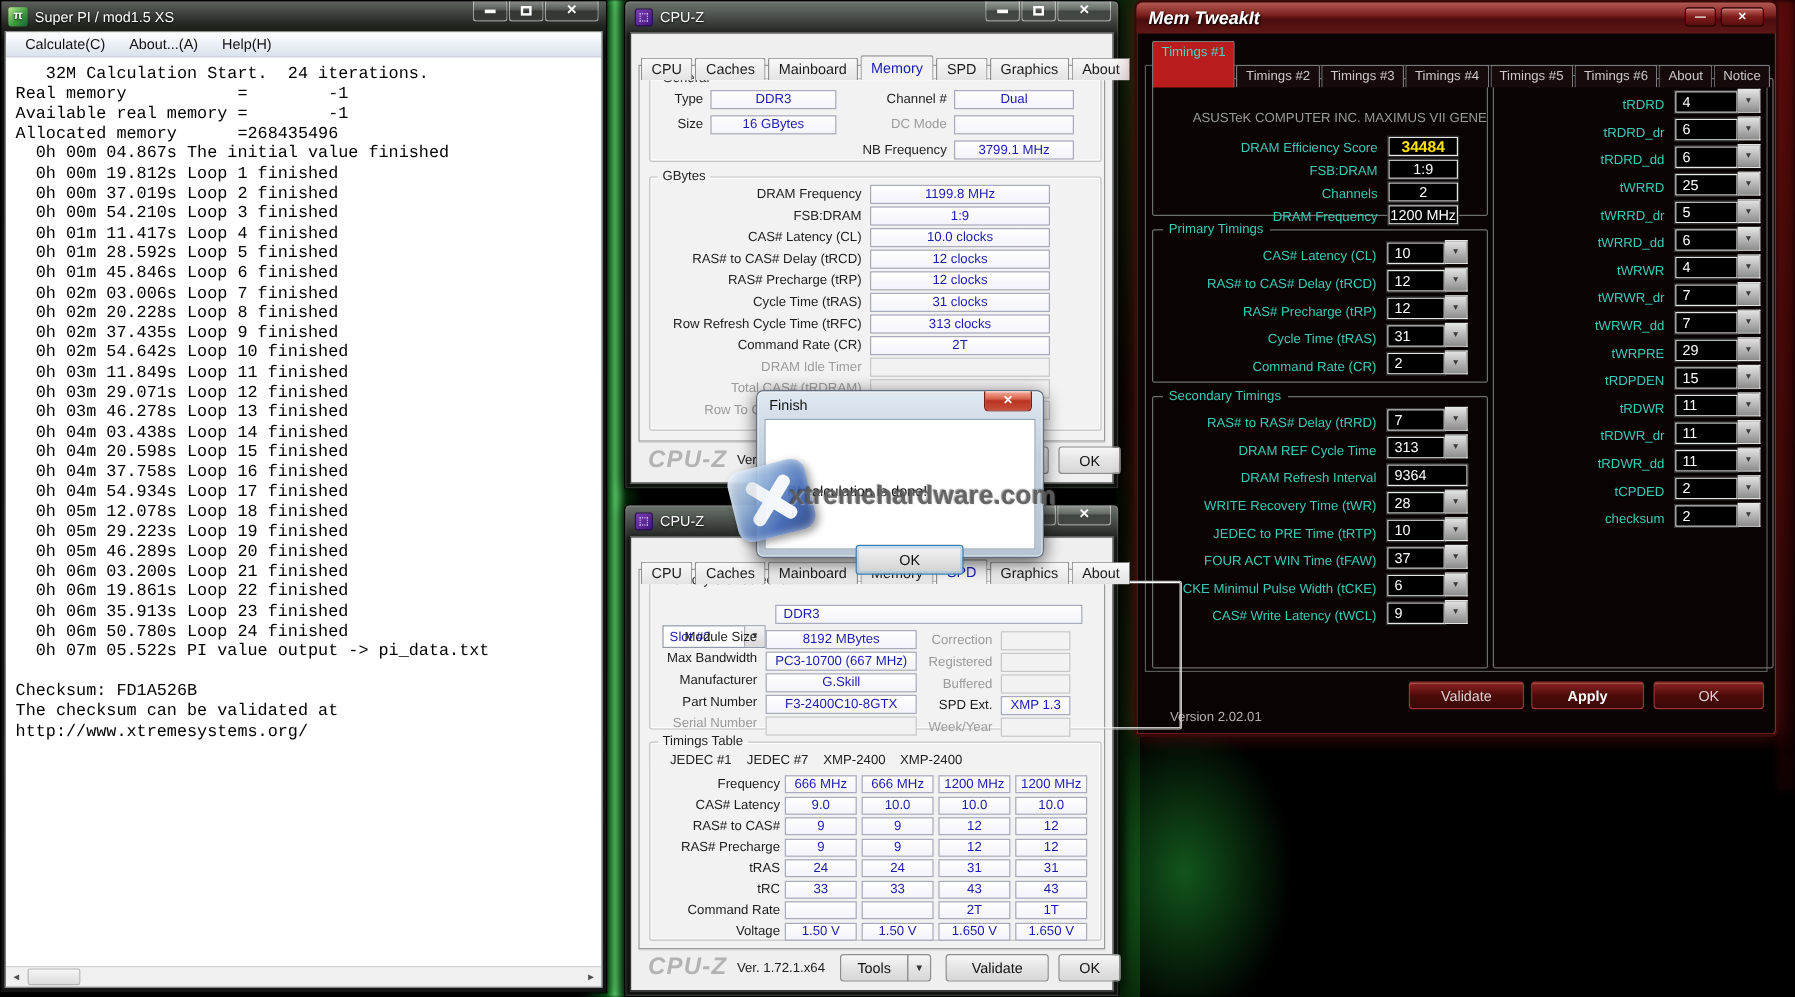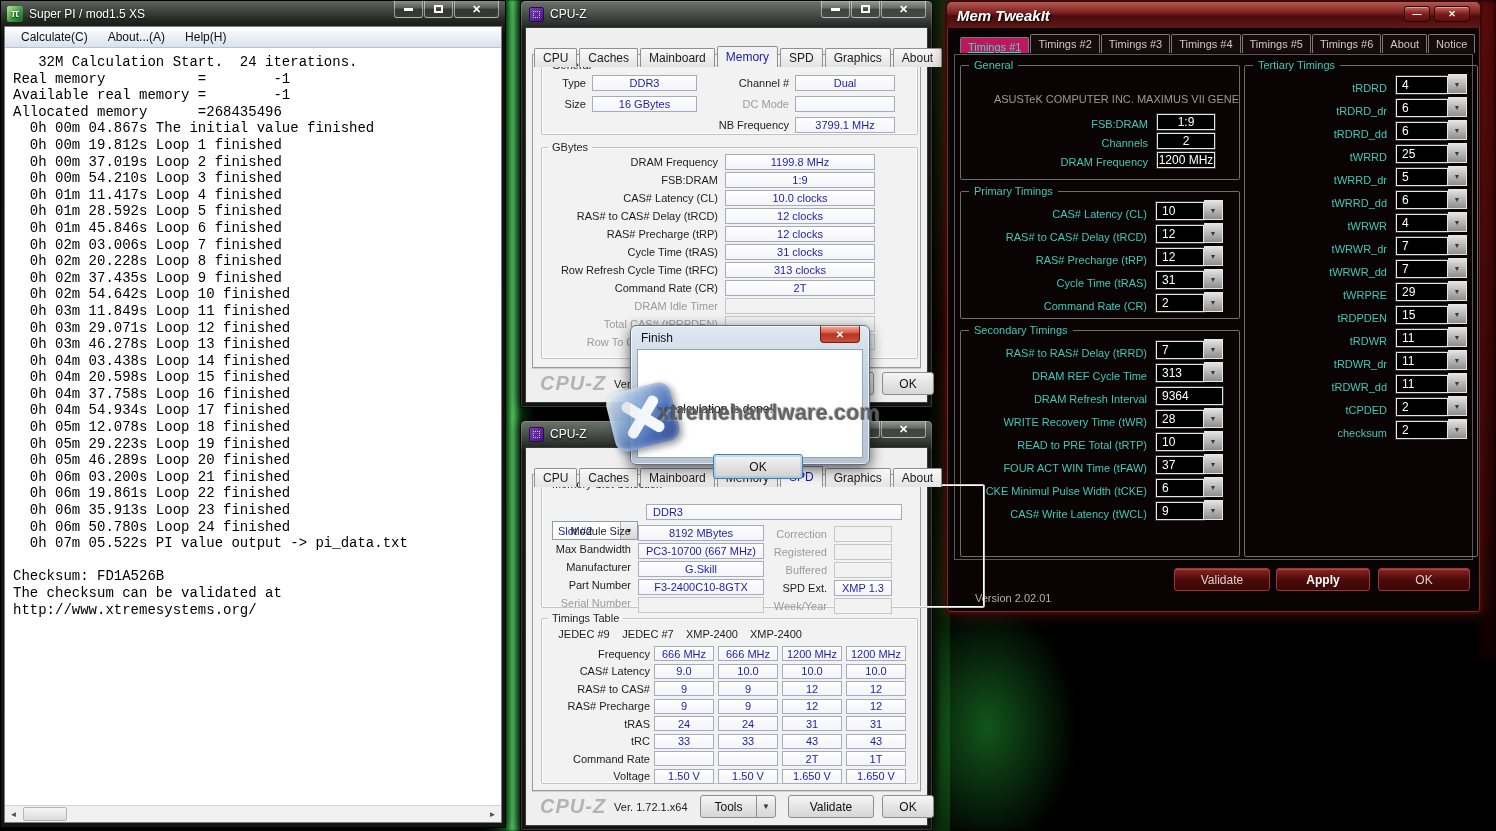--- a/index.html
+++ b/index.html
@@ -151,21 +151,21 @@
     background:linear-gradient(180deg,#b45a52 0%,#7e2220 40%,#4a0d0d 55%,#5f1715 100%); }
   .mt-title { color:#fff; font-size:15px; font-weight:bold; font-style:italic; text-shadow:1px 1px 2px #000; }
   .mt-caps { position:absolute; top:4px; right:10px; display:flex; }
   .mt-cap { width:26px; height:16px; margin-left:4px; border:1px solid #2a0505; border-radius:3px;
     background:linear-gradient(#c76a62,#7e1c1a 50%,#5a0f0d); color:#fff; font-size:9px; font-weight:bold;
     display:flex; align-items:center; justify-content:center; box-shadow:inset 0 1px 0 rgba(255,255,255,.4); }
   .mt-cap.close { width:36px; }
   .mt-tabs { position:absolute; left:13px; top:32px; display:flex; align-items:flex-end; z-index:2; }
   .mt-tab { font-size:11px; color:#c9c9c9; padding:3px 7px 4px 7px; border:1px solid #7a7a7a; border-bottom:none;
     background:#170a0a; margin-right:1px; height:19px; border-radius:2px 2px 0 0; }
-  .mt-tab.active { color:#45d6c6; background:#be185d; height:16px;text-decoration:underline; }
+  .mt-tab.active { color:#45d6c6; background:#b91c1c; height:39px; }
   .mt-frame { position:absolute; left:7px; right:7px; top:52px; height:506px; border:1px solid #5a5a5a; background:rgba(10,4,4,.4); }
   fieldset.mt-group { position:absolute; border:1px solid #6e6e6e; border-radius:2px; }
   fieldset.mt-group legend { font-size:11px; color:#3fc8b8; padding:0 5px; margin-left:8px; }
   .mt-board { font-size:11px; color:#9a9a9a; text-align:right; margin-top:22px; height:18px; }
   .mt-label { flex:1; text-align:right; padding-right:9px; color:#3fc8b8; font-size:11px; white-space:nowrap; }
   .mt-row { display:flex; align-items:flex-end; height:23px; padding-right:16px; }
   .mt-grow { height:19px; padding-right:24px; }
   .mt-box { width:48px; height:18px; background:#000; border:1px solid #e6e6e6; outline:1px solid #333;
     color:#fff; font-size:12px; display:flex; align-items:center; padding-left:5px; }
   .mt-gbox { width:58px; height:16px; justify-content:center; padding-left:0; }
@@ -357,21 +357,21 @@
               <span class="cz-label">Command Rate (CR)</span>
               <span class="fld">2T</span>
             </div>
 
             <div class="cz-trow disabled">
               <span class="cz-label">DRAM Idle Timer</span>
               <span class="fld"></span>
             </div>
 
             <div class="cz-trow disabled">
-              <span class="cz-label">Total CAS# (tPRPDEN)</span>
+              <span class="cz-label">Total CAS# (tRDRAM)</span>
               <span class="fld"></span>
             </div>
 
             <div class="cz-trow disabled">
               <span class="cz-label">Row To Column (tRDRAM)</span>
               <span class="fld"></span>
             </div>
           </div>
       </fieldset>
     </div>
@@ -480,21 +480,21 @@
                 <span class="fld"></span>
               </div>
             </div>
         </div>
       </fieldset>
       <fieldset class="cz-group" style="left:8px; top:137px; width:377px; height:172px;">
         <legend>Timings Table</legend>
         <div class="tt-grid">
           <div class="tt-hdr">
 
-          <span class="tt-hcell">JEDEC #9</span>
+          <span class="tt-hcell">JEDEC #1</span>
               <span class="tt-hcell">JEDEC #7</span>
               <span class="tt-hcell">XMP-2400</span>
               <span class="tt-hcell">XMP-2400</span>
             </div>
           <div>
 
               <div class="tt-row">
                 <span class="cz-label tt-label">Frequency</span>
                 <span class="fld">666 MHz</span>
                 <span class="fld">666 MHz</span>
@@ -614,20 +614,24 @@
       <div class="mt-tab">About</div>
       <div class="mt-tab">Notice</div>
     </div>
   <div class="mt-frame"></div>
 
   <fieldset class="mt-group" id="mt-general">
     <legend>General</legend>
     <div class="mt-board">ASUSTeK COMPUTER INC. MAXIMUS VII GENE</div>
     <div>
 
+        <div class="mt-row mt-grow highlight">
+          <span class="mt-label">DRAM Efficiency Score</span>
+          <span class="mt-box mt-gbox">34484</span>
+        </div>
 
         <div class="mt-row mt-grow">
           <span class="mt-label">FSB:DRAM</span>
           <span class="mt-box mt-gbox">1:9</span>
         </div>
 
         <div class="mt-row mt-grow">
           <span class="mt-label">Channels</span>
           <span class="mt-box mt-gbox">2</span>
         </div>
@@ -697,21 +701,21 @@
 
         </div>
 
         <div class="mt-row">
           <span class="mt-label">WRITE Recovery Time (tWR)</span>
           <span class="mt-box">28</span>
           <span class="mt-spin">▼</span>
         </div>
 
         <div class="mt-row">
-          <span class="mt-label">READ to PRE Total (tRTP)</span>
+          <span class="mt-label">JEDEC to PRE Time (tRTP)</span>
           <span class="mt-box">10</span>
           <span class="mt-spin">▼</span>
         </div>
 
         <div class="mt-row">
           <span class="mt-label">FOUR ACT WIN Time (tFAW)</span>
           <span class="mt-box">37</span>
           <span class="mt-spin">▼</span>
         </div>
 

